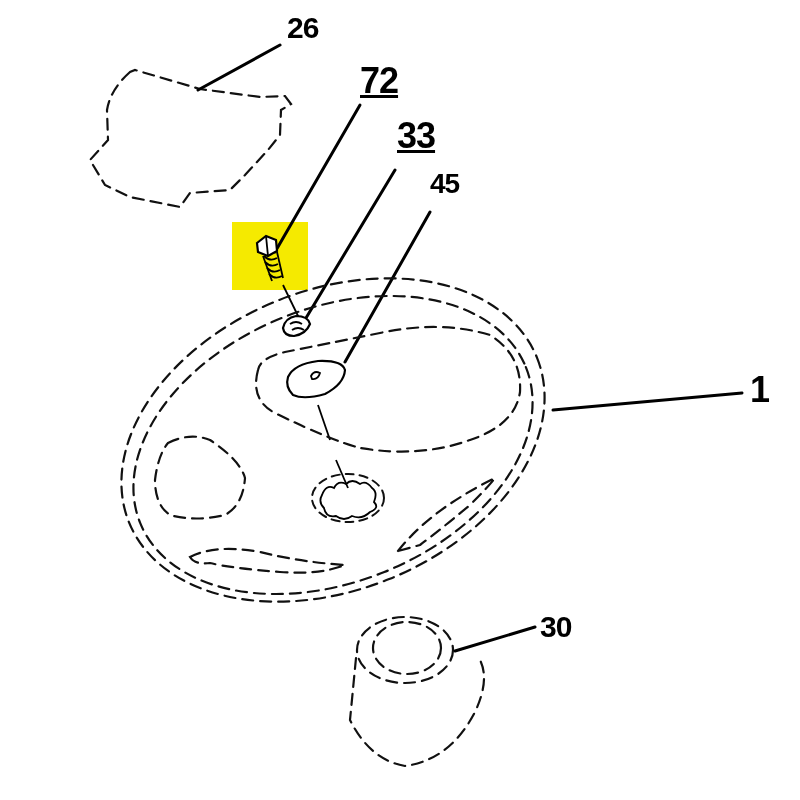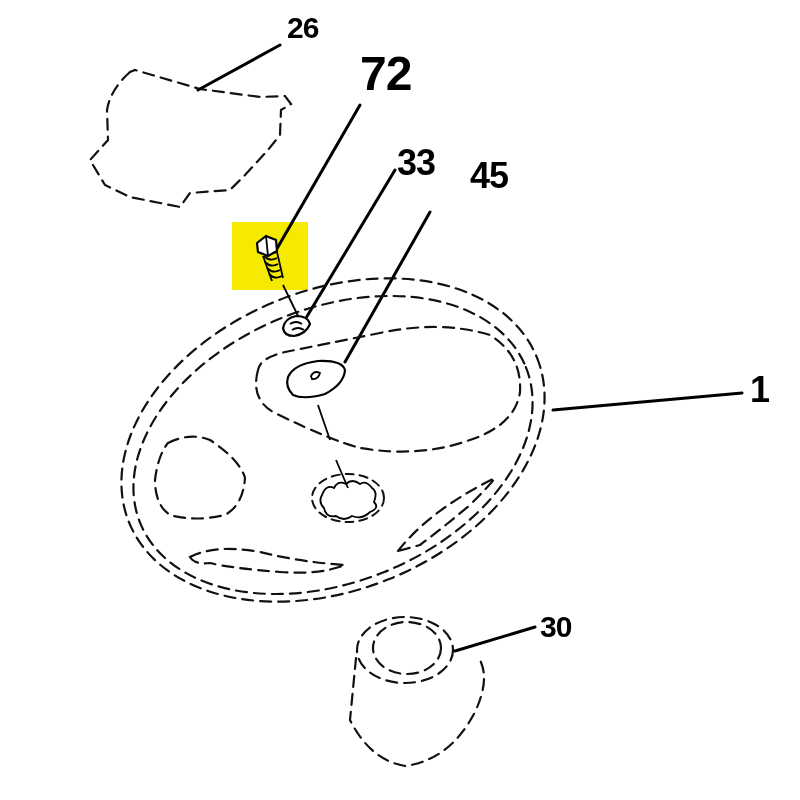--- a/index.html
+++ b/index.html
@@ -74,18 +74,18 @@
 
     <g>
       <ellipse class="dash" cx="405" cy="650" rx="48" ry="33"></ellipse>
       <ellipse class="dash" cx="407" cy="648" rx="34" ry="26"></ellipse>
       <path class="dash" d="M356,658 L350,720 Q370,760 405,766 Q450,760 475,712 Q490,680 480,660"></path>
     </g>
     <line class="solid" x1="455" y1="651" x2="535" y2="627"></line>
   </svg>
 
   <div class="callout" style="left:287px; top:13px; font-size:30px;">26</div>
-  <div class="callout" style="left:360px; top:50px; font-size:48px;">72</div>
-  <div class="callout" style="left:397px; top:145px; font-size:36px;">33</div>
-  <div class="callout" style="left:430px; top:158px; font-size:36px;margin-left:40px;">45</div>
+  <div class="callout" style="left:360px; top:63px; font-size:36px;text-decoration:underline;">72</div>
+  <div class="callout" style="left:397px; top:118px; font-size:36px;text-decoration:underline;">33</div>
+  <div class="callout" style="left:430px; top:170px; font-size:28px;">45</div>
   <div class="callout" style="left:750px; top:372px; font-size:36px;">1</div>
   <div class="callout" style="left:540px; top:612px; font-size:30px;">30</div>
 </div>
 
 </body></html>

